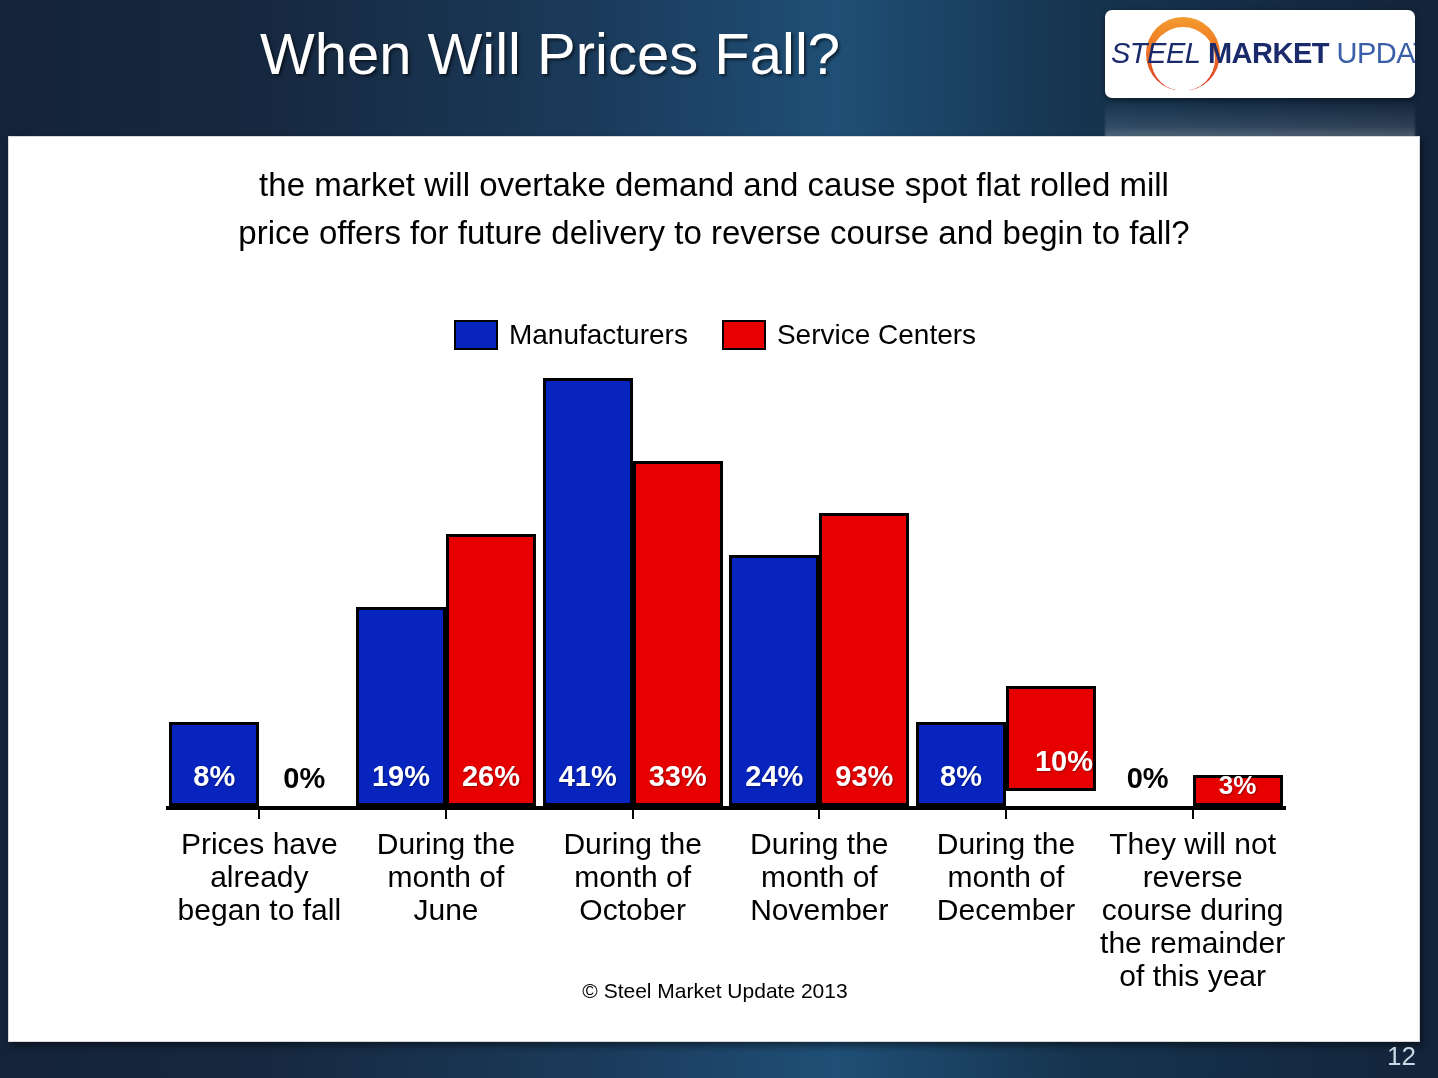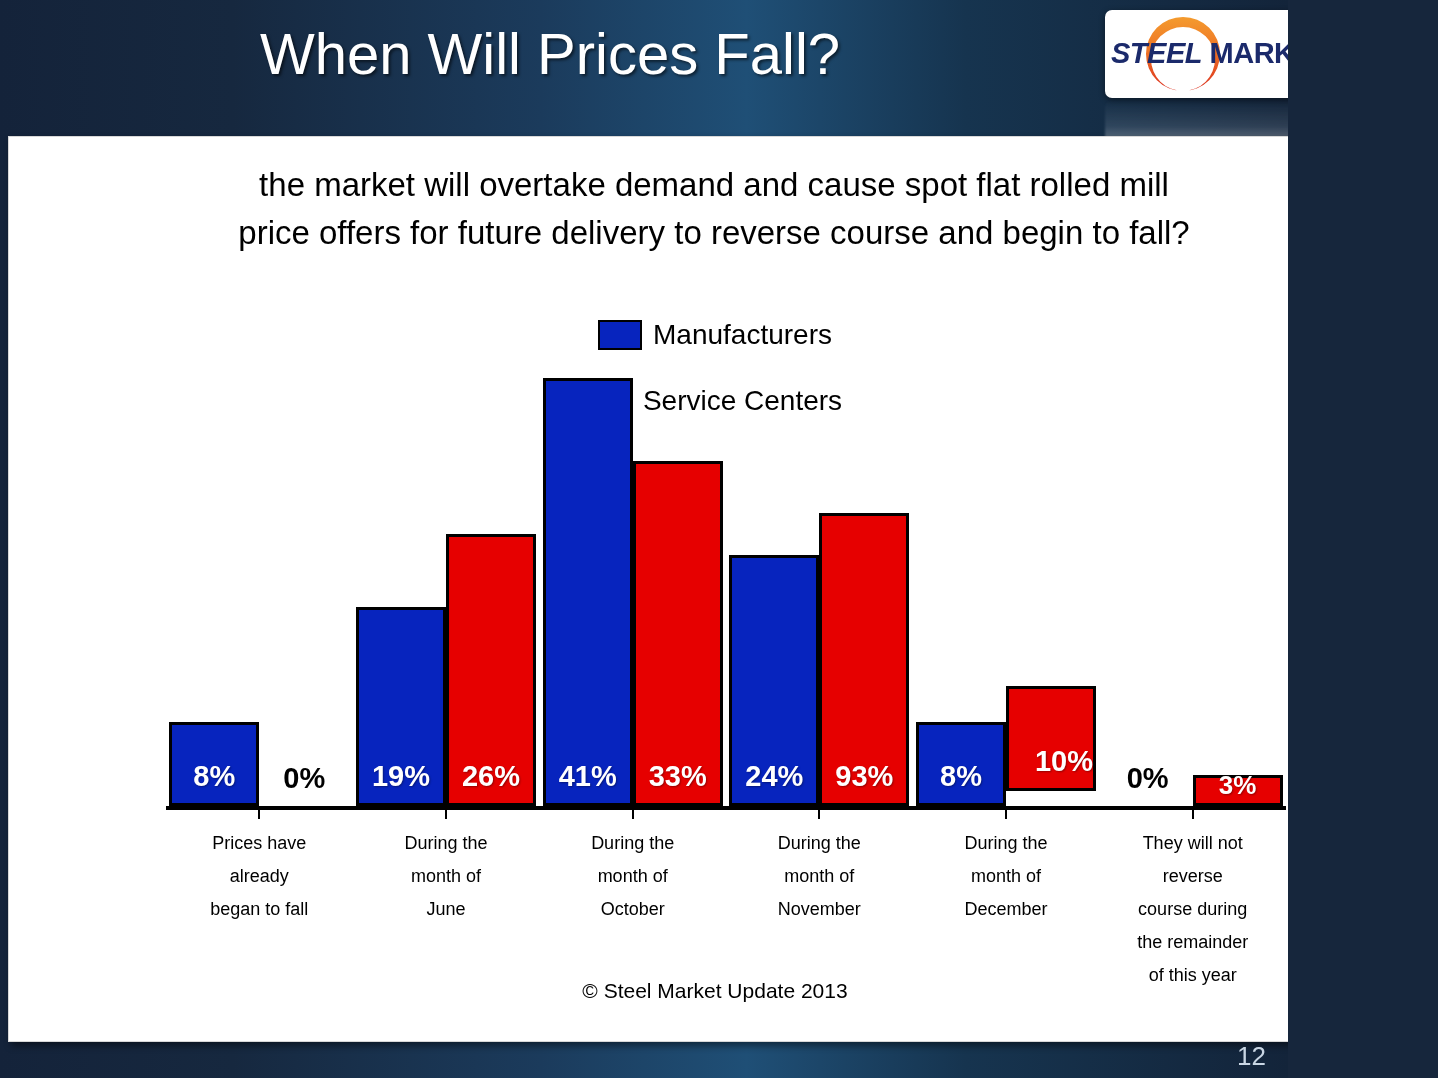--- a/index.html
+++ b/index.html
@@ -9,21 +9,21 @@
   body {
     width: 1438px;
     height: 1078px;
     overflow: hidden;
     font-family: "Liberation Sans", sans-serif;
     background: #16263c;
   }
 
   #slide {
     position: relative;
-    width: 1288px;
+    width: 1438px;
     height: 1078px;
     background: linear-gradient(90deg, #14233a 0%, #16283f 18%, #1b3b5c 42%, #1f4f76 58%, #16344f 75%, #13243a 100%);
     overflow: hidden;
   }
 
   
   #title-bar {
     position: absolute;
     left: 0; top: 0;
     width: 1438px; height: 134px;
@@ -67,21 +67,21 @@
     position: absolute;
     left: 6px; top: 26px;
     width: 300px;
     font-size: 29px;
     line-height: 34px;
     white-space: nowrap;
     font-weight: 700;
   }
   .lg-steel {
     color: #1b2a6b;
-    font-weight: 700;
+    font-weight: 400;
     font-style: italic;
     letter-spacing: -0.5px;
   }
   .lg-market {
     color: #1b2a6b;
     font-weight: 700;
     letter-spacing: -0.5px;
   }
   .lg-update {
     color: #3a5fa8;
@@ -127,21 +127,20 @@
   
   #legend {
     position: absolute;
     left: 0;
     top: 182px;
     width: 1412px;
     display: flex;
     justify-content: center;
     align-items: center;
     gap: 34px;
-    flex-direction: column;
   }
   .legend-item {
     display: flex;
     align-items: center;
     gap: 11px;
   }
   .legend-swatch {
     width: 44px;
     height: 30px;
     border: 2px solid #000000;
@@ -199,21 +198,21 @@
     font-size: 29px;
     font-weight: 700;
     white-space: nowrap;
     text-align: center;
   }
 
   
   .cat-label {
     position: absolute;
     top: 690px;
-    font-size: 18px;
+    font-size: 30px;
     line-height: 33px;
     color: #000000;
     text-align: center;
   }
 
   
   #copyright {
     position: absolute;
     left: 0;
     top: 842px;

